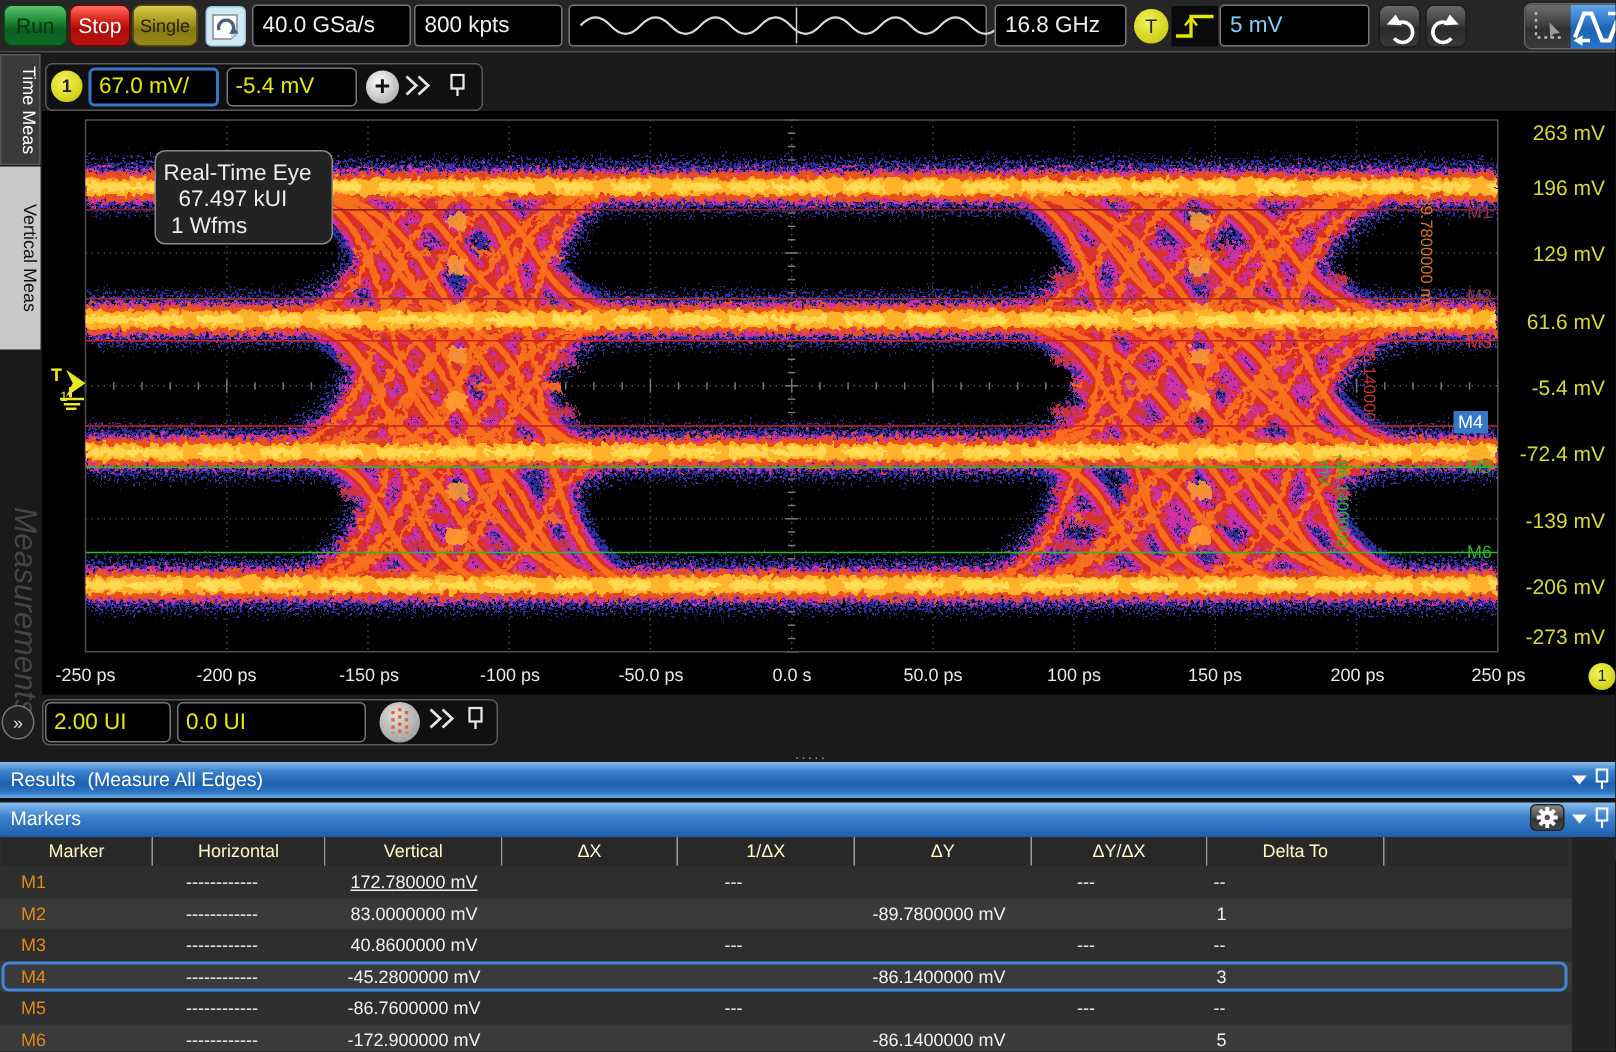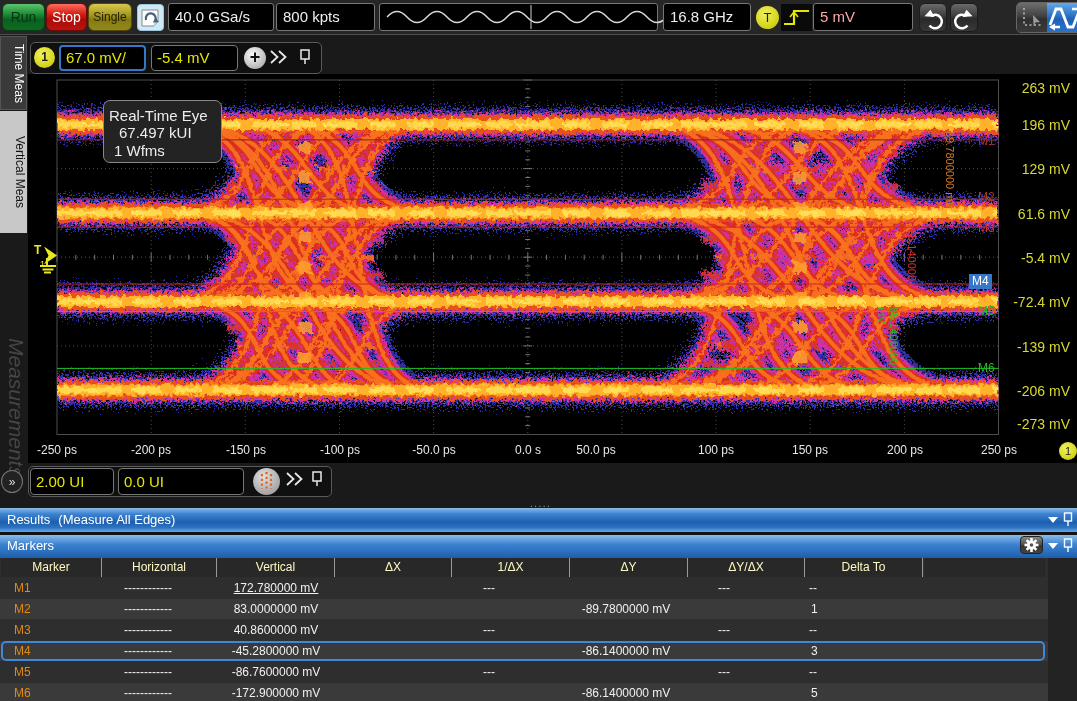--- a/index.html
+++ b/index.html
@@ -22,21 +22,21 @@
     background:linear-gradient(#d9c94c,#a89b22 40%,#857a12 60%,#93891a);
     border:1px solid #55490a; }
   #btnTouch { left:137px; width:27px; top:4px; height:27px; background:#cfe9f6;
     border:1px solid #9cc7dd; border-radius:4px; }
   .blackbox { position:absolute; background:#000; border:1px solid #777;
     border-radius:3px; color:#eee; font-size:15px; padding-left:6px; }
   #boxSa   { left:168px; top:3px; width:106px; height:28px; line-height:26px; }
   #boxKpts { left:276px; top:3px; width:99px;  height:28px; line-height:26px; }
   #boxWave { left:379px; top:3px; width:279px; height:28px; }
   #boxGHz  { left:663px; top:3px; width:88px;  height:28px; line-height:26px; }
-  #boxTrig { left:813px; top:3px; width:100px; height:28px; line-height:26px; color:#fca5a5; }
+  #boxTrig { left:813px; top:3px; width:100px; height:28px; line-height:26px; color:#7dd3fc; }
   #circT { left:756px; top:6px; width:23px; height:23px; border-radius:50%;
     background:radial-gradient(circle at 40% 35%, #f0f060, #d6d61e 60%, #b8b814);
     color:#222; font-size:13px; text-align:center; line-height:23px; }
   #edgeIcon { left:781px; top:4px; width:31px; height:27px; background:#0a0a0a; }
   .glossbtn { position:absolute; top:3px; width:28px; height:29px; border-radius:6px;
     background:linear-gradient(#6a6a6a,#3c3c3c 45%,#2a2a2a 55%,#383838);
     border:1px solid #1c1c1c; color:#fff; text-align:center; }
   #btnUndo { left:919px; } #btnRedo { left:950px; }
   #segWidget { left:1016px; top:2px; width:70px; height:31px; border-radius:5px;
     overflow:hidden; border:1px solid #666; display:flex; }
@@ -501,21 +501,21 @@
 <div class="mvlab" style="top:339px;">-139 mV</div>
 <div class="mvlab" style="top:383px;">-206 mV</div>
 <div class="mvlab" style="top:416px;">-273 mV</div>
 
 <div class="pslab" style="left:57px;">-250 ps</div>
 <div class="pslab" style="left:151px;">-200 ps</div>
 <div class="pslab" style="left:246px;">-150 ps</div>
 <div class="pslab" style="left:340px;">-100 ps</div>
 <div class="pslab" style="left:434px;">-50.0 ps</div>
 <div class="pslab" style="left:528px;">0.0 s</div>
-<div class="pslab" style="left:596px;">50.0 ps</div>
+<div class="pslab" style="left:622px;">50.0 ps</div>
 <div class="pslab" style="left:716px;">100 ps</div>
 <div class="pslab" style="left:810px;">150 ps</div>
 <div class="pslab" style="left:905px;">200 ps</div>
 <div class="pslab" style="left:999px;">250 ps</div>
 <div class="ycirc" style="left:1059px; top:442px; width:18px; height:18px; font-size:11px; line-height:18px;">1</div>
 
 <div id="botpanel" class="abs"></div>
 <div id="chevcirc" class="abs">»</div>
 <div id="uiscale" class="yin">2.00 UI</div>
 <div id="uipos" class="yin">0.0 UI</div>

